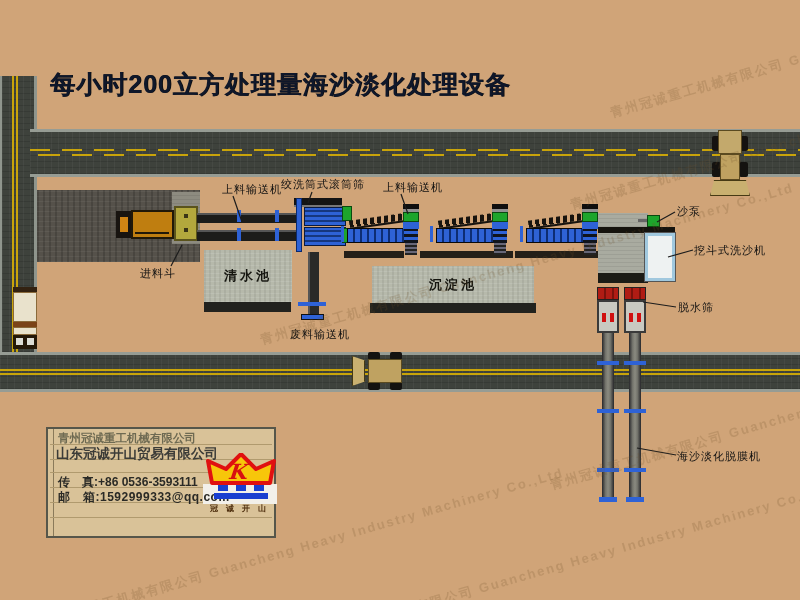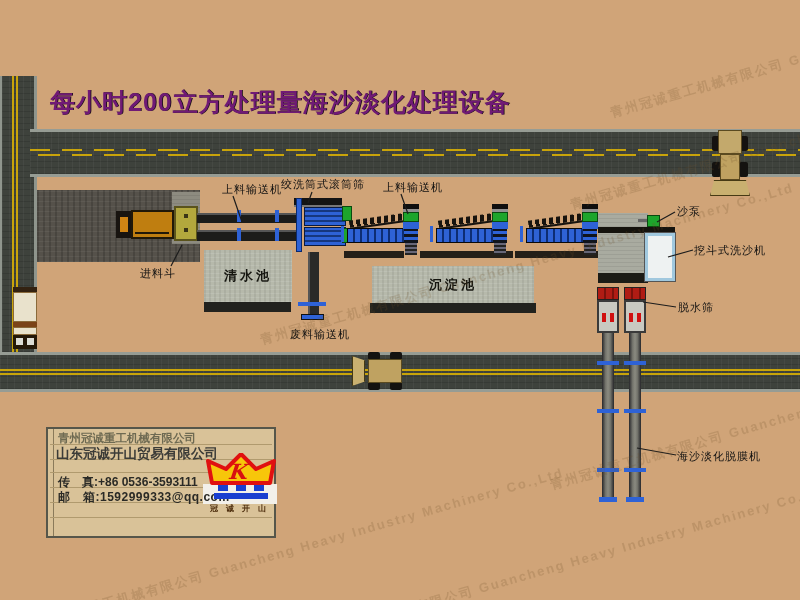--- a/index.html
+++ b/index.html
@@ -50,21 +50,21 @@
     transform:rotate(-8deg);transform-origin:100% 50%;
   }
   .drum{
     background:repeating-linear-gradient(0deg,#2e62d6 0 3px,#16377e 3px 5px);
     border:1px solid #0a1a40;
   }
   .belt{background:linear-gradient(90deg,#27272a 0%,#74746c 30%,#8a8a80 50%,#74746c 70%,#27272a 100%);}
   .lbl{position:absolute;font-weight:normal;font-size:11px;color:#111;letter-spacing:1px;white-space:nowrap;}
   .pool-lbl{font-weight:bold;font-size:13px;color:#15150f;letter-spacing:3px;}
   #title{
-    position:absolute;left:50px;top:86px;font-size:25px;font-weight:bold;color:#701a75;
+    position:absolute;left:50px;top:68px;font-size:25px;font-weight:bold;color:#0f172a;
     letter-spacing:1px;text-shadow:0.8px 0 0 #0d0d0d;white-space:nowrap;
   }
   .wm{
     position:absolute;color:rgba(110,80,40,0.20);font-size:13px;letter-spacing:2px;
     transform:rotate(-16deg);white-space:nowrap;pointer-events:none;font-weight:bold;
   }
   
   #infobox{
     position:absolute;left:46px;top:427px;width:230px;height:111px;
     background:#d9c298;border:2px solid #56564a;box-sizing:border-box;

